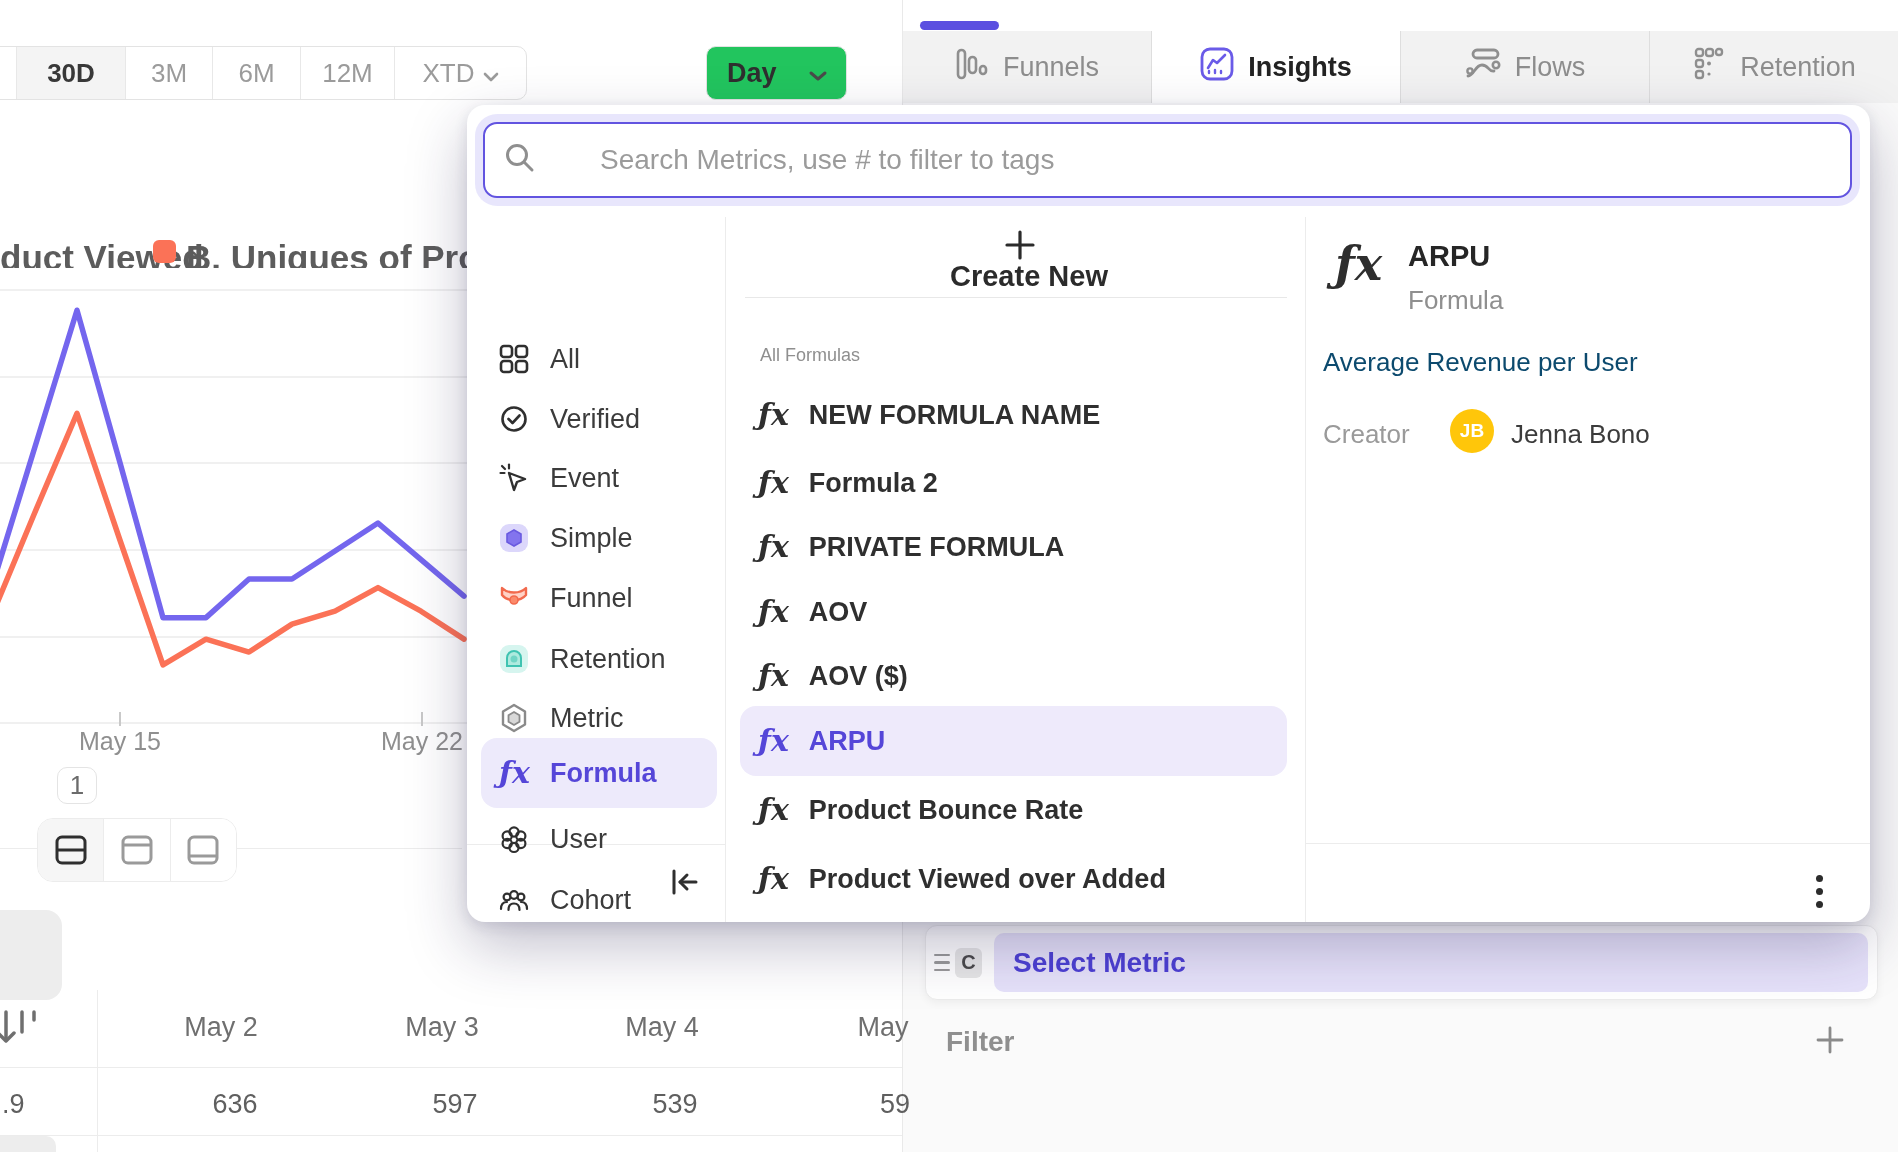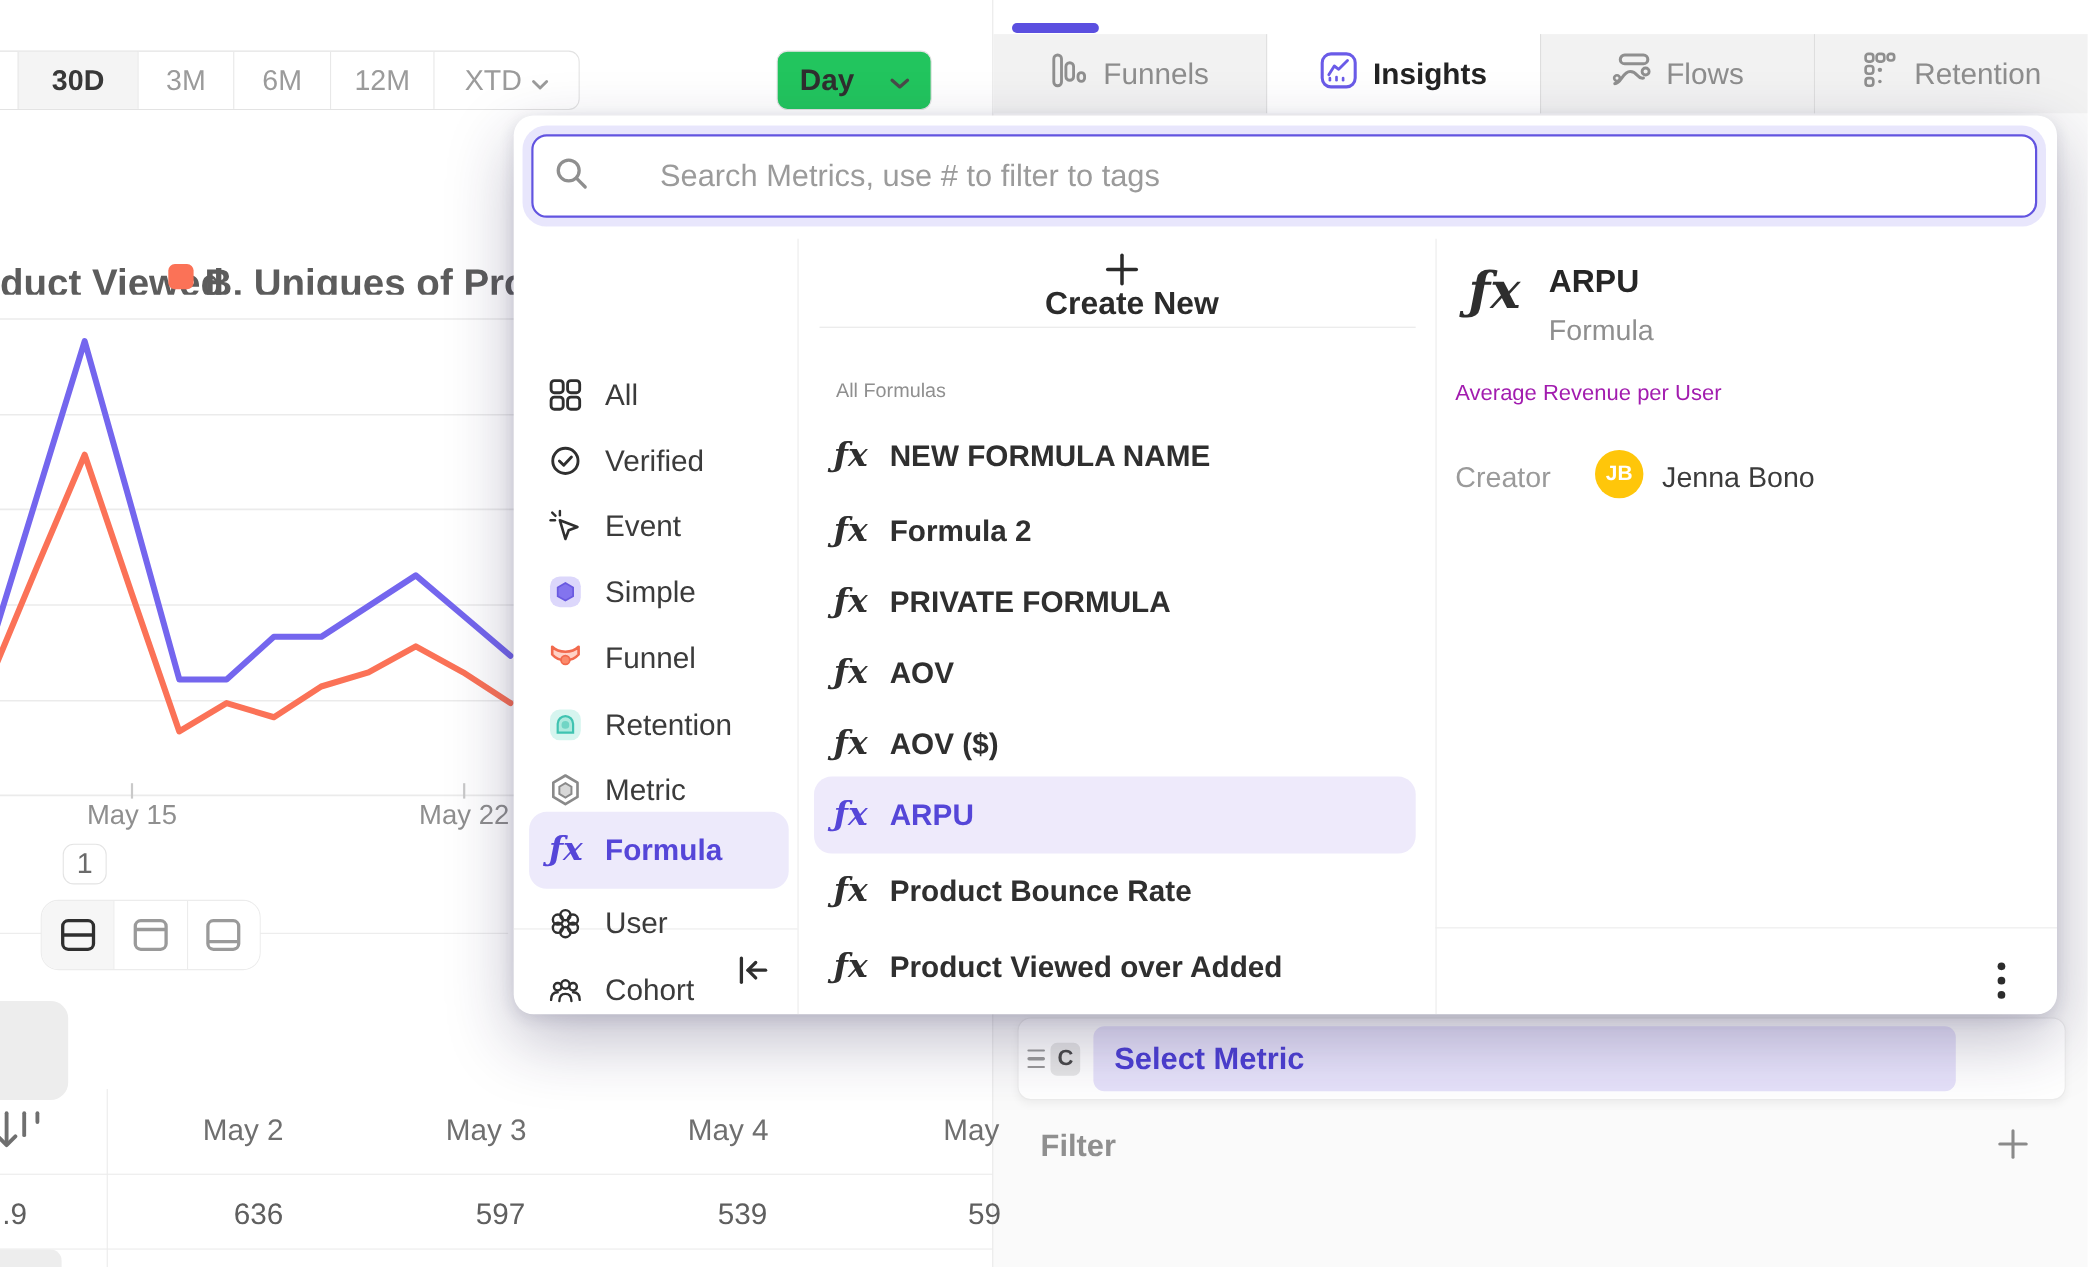--- a/index.html
+++ b/index.html
@@ -50,21 +50,21 @@
   .tbl-header { position:absolute; top:1012px; transform:translateX(-50%); font-size:27px; font-weight:500; color:#6f6f6f; white-space:nowrap; }
   .tbl-value { position:absolute; top:1089px; transform:translateX(-50%); font-size:27px; color:#5f5f5f; white-space:nowrap; }
   #row-label { left:2px; top:1089px; font-size:27px; color:#5f5f5f; }
   #sort-icon { left:0px; top:1006px; }
 
   
   #metric-card { left:925px; top:925px; width:953px; height:75px; background:#fff; border:1px solid #ececec; border-radius:12px; box-shadow:0 3px 8px rgba(0,0,0,0.05); z-index:2; display:flex; align-items:center; }
   #drag-handle { width:16px; margin-left:8px; display:flex; flex-direction:column; gap:5px; }
   #drag-handle span { display:block; height:2.5px; background:#9a9a9a; border-radius:2px; }
   #metric-badge { width:27px; height:30px; margin-left:5px; background:#e6e6e6; border-radius:6px; display:flex; align-items:center; justify-content:center; font-size:20px; font-weight:700; color:#4a4a4a; }
-  #metric-pill { margin-left:12px; width:784px; height:59px; background:#e6e2fa; border-radius:10px; display:flex; align-items:center; padding-left:19px; font-size:28px; font-weight:600; color:#4d40d4; cursor:pointer; }
+  #metric-pill { margin-left:12px; width:874px; height:59px; background:#e6e2fa; border-radius:10px; display:flex; align-items:center; padding-left:19px; font-size:28px; font-weight:600; color:#4d40d4; cursor:pointer; }
   #filter-label { left:946px; top:1026px; font-size:28px; font-weight:600; color:#8f8f8f; }
   #filter-add { left:1812px; top:1022px; width:36px; height:36px; display:flex; align-items:center; justify-content:center; cursor:pointer; }
 
   
   #panel { left:467px; top:105px; width:1403px; height:817px; background:#fff; border-radius:18px; box-shadow:0 24px 60px rgba(35,30,75,0.28), 0 4px 14px rgba(35,30,75,0.12); z-index:50; overflow:hidden; }
   #search-wrap { position:absolute; left:16px; top:17px; width:1369px; height:76px; border:2.5px solid #6254e0; border-radius:14px; background:#fff; box-shadow:0 0 0 8px rgba(111,99,235,0.16); display:flex; align-items:center; padding-left:18px;gap:43px; }
   #search-input { border:none; outline:none; flex:1; margin-left:20px; font-size:28px; color:#3a3a3a; font-family:inherit; background:transparent; }
   #search-input::placeholder { color:#9b9b9b; }
 
   .vdiv { position:absolute; top:112px; bottom:0; width:1px; background:#ececec; }
@@ -90,21 +90,21 @@
   .fx-item { position:absolute; left:273px; width:547px; height:64px; display:flex; align-items:center; cursor:pointer; border-radius:16px; color:#2f2f2f; }
   .fx-item .fx { margin-left:18px; }
   .fx-item .lbl { margin-left:20px; font-size:27px; font-weight:600; white-space:nowrap; }
   .fx-item.selected { background:#eeeafb; height:70px; color:#5546d8; }
   .fx-glyph { font-family:"DejaVu Serif","Liberation Serif",serif; font-style:italic; font-weight:700; font-size:30px; line-height:1; }
   .fx-glyph.big { font-size:46px; }
 
   #detail-fx { position:absolute; left:868px; top:136px; color:#2e2e2e; }
   #detail-title { position:absolute; left:941px; top:135px; font-size:29px; font-weight:700; color:#262626; }
   #detail-type { position:absolute; left:941px; top:180px; font-size:26px; color:#8f8f8f; }
-  #detail-desc { position:absolute; left:856px; top:242px; font-size:20px; color:#a21caf; }
+  #detail-desc { position:absolute; left:856px; top:242px; font-size:26px; color:#0c4a6e; }
   #creator-label { position:absolute; left:856px; top:314px; font-size:26px; color:#9a9a9a; }
   #creator-avatar { position:absolute; left:983px; top:304px; width:44px; height:44px; border-radius:50%; background:#ffc60a; display:flex; align-items:center; justify-content:center; font-size:19px; font-weight:700; color:#fff; }
   #creator-name { position:absolute; left:1044px; top:314px; font-size:26px; color:#3b3b3b; }
   #kebab { position:absolute; left:1335px; top:762px; width:34px; height:48px; display:flex; flex-direction:column; align-items:center; justify-content:center; gap:6px; cursor:pointer; }
   #kebab i { width:7px; height:7px; border-radius:50%; background:#2c2c2c; }
 </style>
 </head>
 <body>
 
 <div class="abs" id="right-bg"></div>

